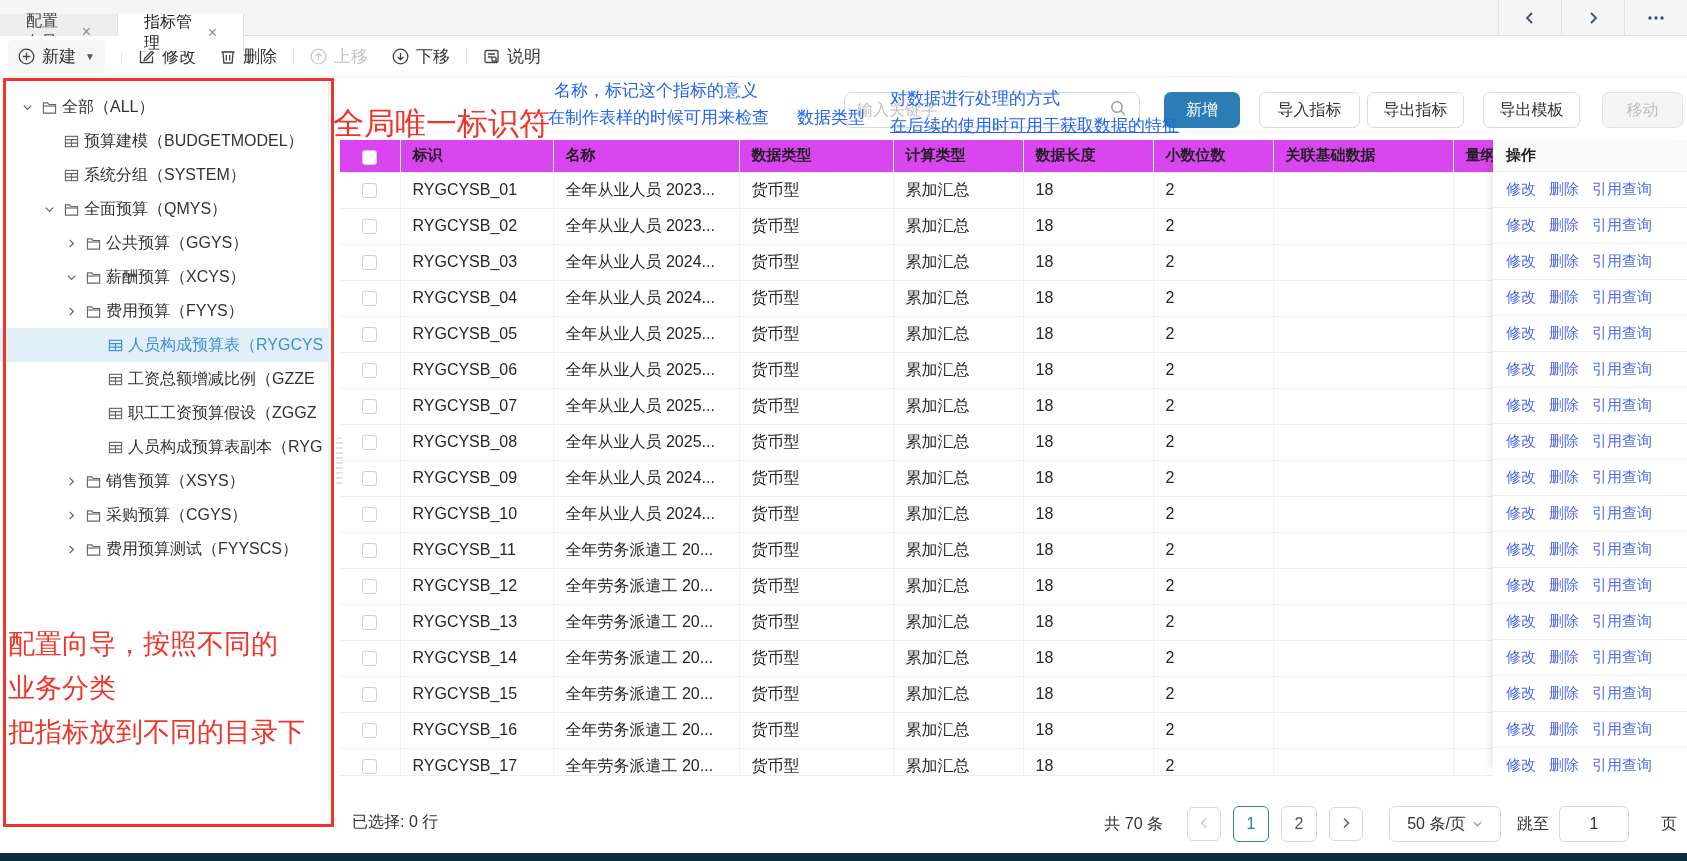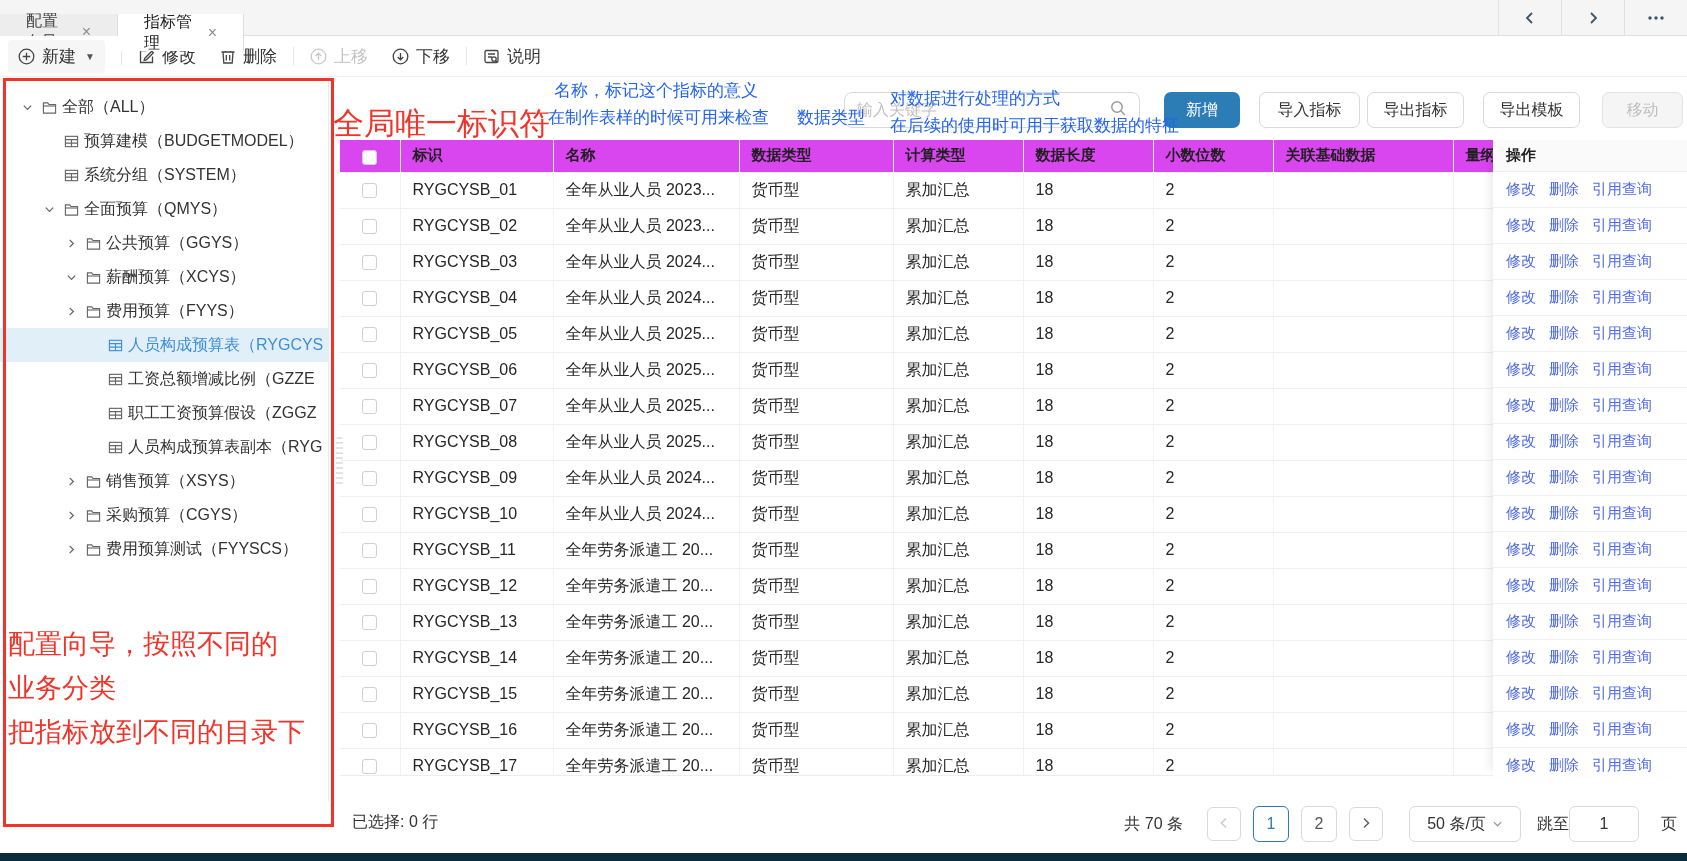--- a/index.html
+++ b/index.html
@@ -66,21 +66,21 @@
   .ops-row { height:36px; border-bottom:1px solid #f0f0f0; display:flex; align-items:center; gap:13px; padding-left:13px; font-size:15px; color:#4e6af0; white-space:nowrap; }
   .ops-row span { cursor:pointer; }
 
   
   .footer-left { position:absolute; left:352px; top:812px; font-size:16px; color:#333; }
   .pager { position:absolute; right:10px; top:806px; display:flex; align-items:center; font-size:16px; color:#333; }
   .pg-total { margin-right:24px; }
   .pg-btn { width:34px; height:34px; border:1px solid #d9d9d9; border-radius:6px; background:#fff; display:flex; align-items:center; justify-content:center; margin-right:12px; color:#555; }
   .pg-btn.disabled { color:#ccc; }
   .pg-size { width:112px; height:36px; border:1px solid #d9d9d9; border-radius:6px; background:#fff; display:flex; align-items:center; justify-content:center; gap:6px; margin:0 16px 0 14px; }
-  .pg-jump { display:flex; align-items:center; }
+  .pg-jump { display:flex; align-items:center; gap:10px; }
   .pg-input { width:70px; height:36px; border:1px solid #d9d9d9; border-radius:6px; text-align:center; font-size:16px; color:#333; margin-right:22px; font-family:inherit; }
   .bottom-strip { position:absolute; left:0; top:853px; width:1687px; height:8px; background:#0a2c3d; }
 </style>
 </head>
 <body>
 
 <div class="screen">
 
   <div class="tabbar">
     <div class="tab inactive">
@@ -363,21 +363,21 @@
   <div class="red-note" id="red-note" style="color: rgb(240, 52, 42);">
       <div>配置向导，按照不同的</div>
       <div>业务分类</div>
       <div>把指标放到不同的目录下</div>
     </div>
   <div class="anno red-big" style="left: 333px; top: 103px; color: rgb(240, 52, 42);">全局唯一标识符</div>
   <div class="anno blue" style="left: 554px; top: 79px; color: rgb(35, 99, 240);">名称，标记这个指标的意义</div>
   <div class="anno blue" style="left: 548px; top: 106px; color: rgb(35, 99, 240);">在制作表样的时候可用来检查</div>
   <div class="anno blue" style="left: 797px; top: 106px; color: rgb(35, 99, 240);">数据类型</div>
   <div class="anno blue" style="left: 890px; top: 87px; color: rgb(35, 99, 240);">对数据进行处理的方式</div>
-  <div class="anno blue" style="left: 890px; top: 114px; color: rgb(35, 99, 240);">在后续的使用时可用于获取数据的特征</div>
+  <div class="anno blue" style="left: 890px; top: 114px; color: rgb(35, 99, 240); text-decoration: underline;">在后续的使用时可用于获取数据的特征</div>
 
   <div class="search-box">
     <span>输入关键字</span>
     <span><svg width="17" height="17" viewBox="0 0 17 17" fill="none" stroke="#9a9a9a" stroke-width="1.5">
           <circle cx="7" cy="7" r="5.2"></circle>
           <path d="M11 11l4 4"></path>
         </svg></span>
   </div>
   <button class="btn primary" style="left: 1164px; width: 76px; background: rgb(44, 124, 181); text-align: center;">新增</button>
   <button class="btn" style="left:1259px; width:101px;">导入指标</button>

